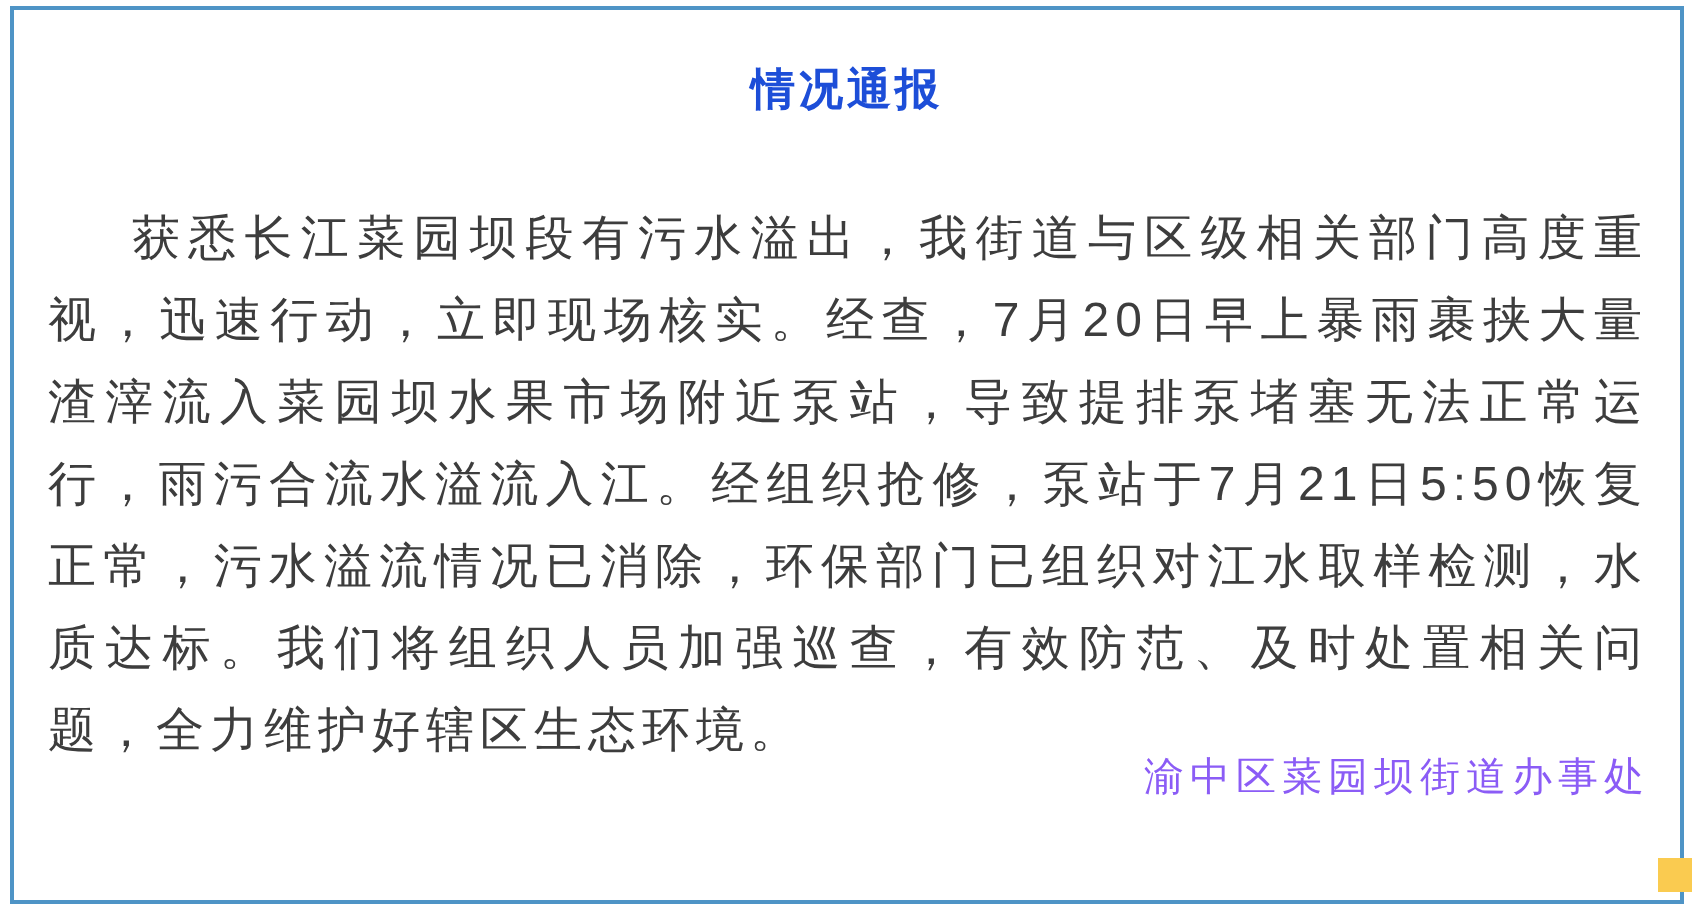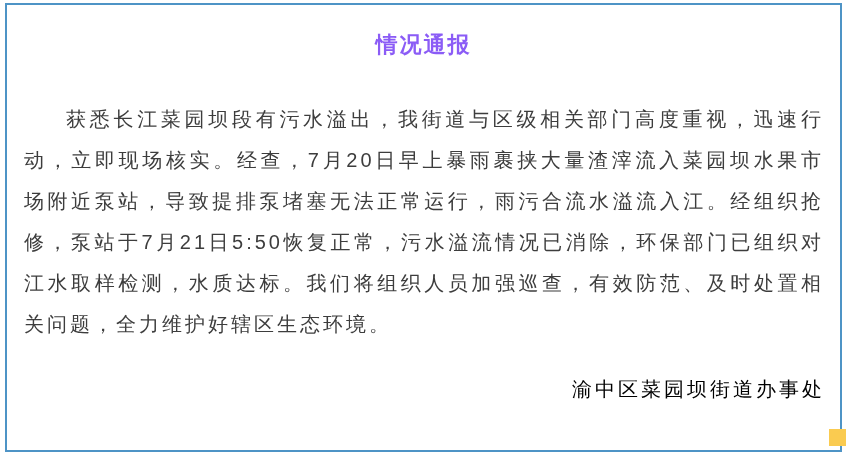--- a/index.html
+++ b/index.html
@@ -21,40 +21,40 @@
     border: 2px solid #4E94C6;
     background: #ffffff;
   }
   .title {
     margin: 26px 0 0 0;
     text-align: center;
     font-size: 22px;
     line-height: 28px;
     font-weight: bold;
     letter-spacing: 2px;
-    color: #8b5cf6;
+    color: #1d4ed8;
   }
   .body-text {
     margin: 40px 16px 0 17px;
-    font-size: 20px;
+    font-size: 24px;
     line-height: 41px;
     letter-spacing: 3px;
     color: #3d3d3d;
     text-align: justify;
     text-indent: 42px;
   }
   .sign-block {
     position: absolute;
     right: 15px;
     top: 366px;
     text-align: right;
     font-size: 20px;
     line-height: 37px;
     letter-spacing: 3px;
-    color: #000000;
+    color: #8b5cf6;
   }
   .corner-accent {
     position: absolute;
     left: 829px;
     top: 429px;
     width: 17px;
     height: 17px;
     background: #FACB50;
     z-index: 5;
   }

